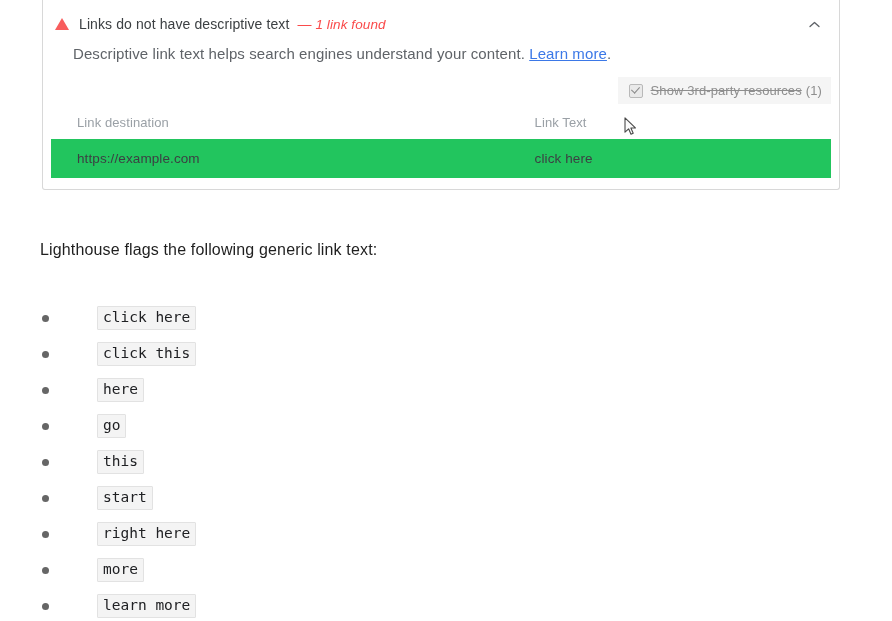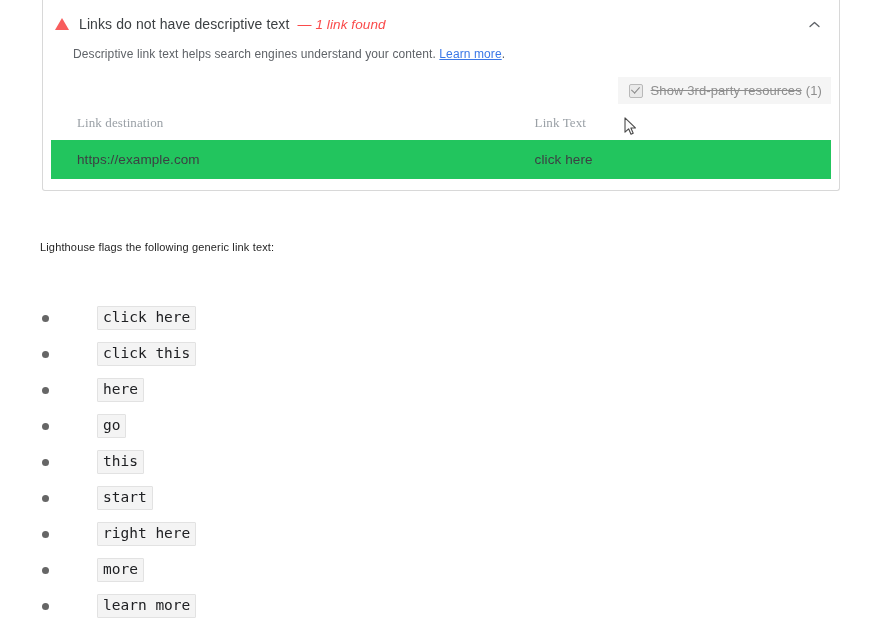--- a/index.html
+++ b/index.html
@@ -75,21 +75,21 @@
     width: 22px;
     height: 22px;
     display: flex;
     align-items: center;
     justify-content: center;
     flex: 0 0 auto;
   }
   .chevron-btn svg { display: block; }
 
   .audit-desc {
-    font-size: 12px;
+    font-size: 15px;
     color: #5f6368;
     padding: 0 14px 0 30px;
     line-height: 18px;
     letter-spacing: 0.1px;
     margin-top: -2px;
   }
   .audit-desc a {
     color: #3b78e7;
     text-decoration: underline;
   }
@@ -156,21 +156,20 @@
     table-layout: fixed;
     margin-top: 3px;
   }
   .lh-table th {
     font-size: 13px;
     font-weight: normal;
     color: #9aa0a6;
     text-align: left;
     padding: 7px 12px 9px 26px;
     letter-spacing: 0.1px;
-    font-family: Liberation Serif, serif;
   }
   .lh-table th.col-text { padding-left: 0; }
   .lh-table td {
     font-size: 13.5px;
     color: #3c4043;
     padding: 12px 12px 12px 26px;
     background: #22c55e;
     letter-spacing: 0.1px;
     overflow: hidden;
     text-overflow: ellipsis;
@@ -188,21 +187,21 @@
     height: 19px;
     pointer-events: none;
     z-index: 50;
   }
 
   
   .prose-heading {
     position: absolute;
     left: 40px;
     top: 241px;
-    font-size: 11px;
+    font-size: 16px;
     color: #1f1f1f;
     letter-spacing: 0.15px;
     text-align: center;
   }
 
   .generic-list {
     position: absolute;
     left: 40px;
     top: 300px;
     list-style: none;

